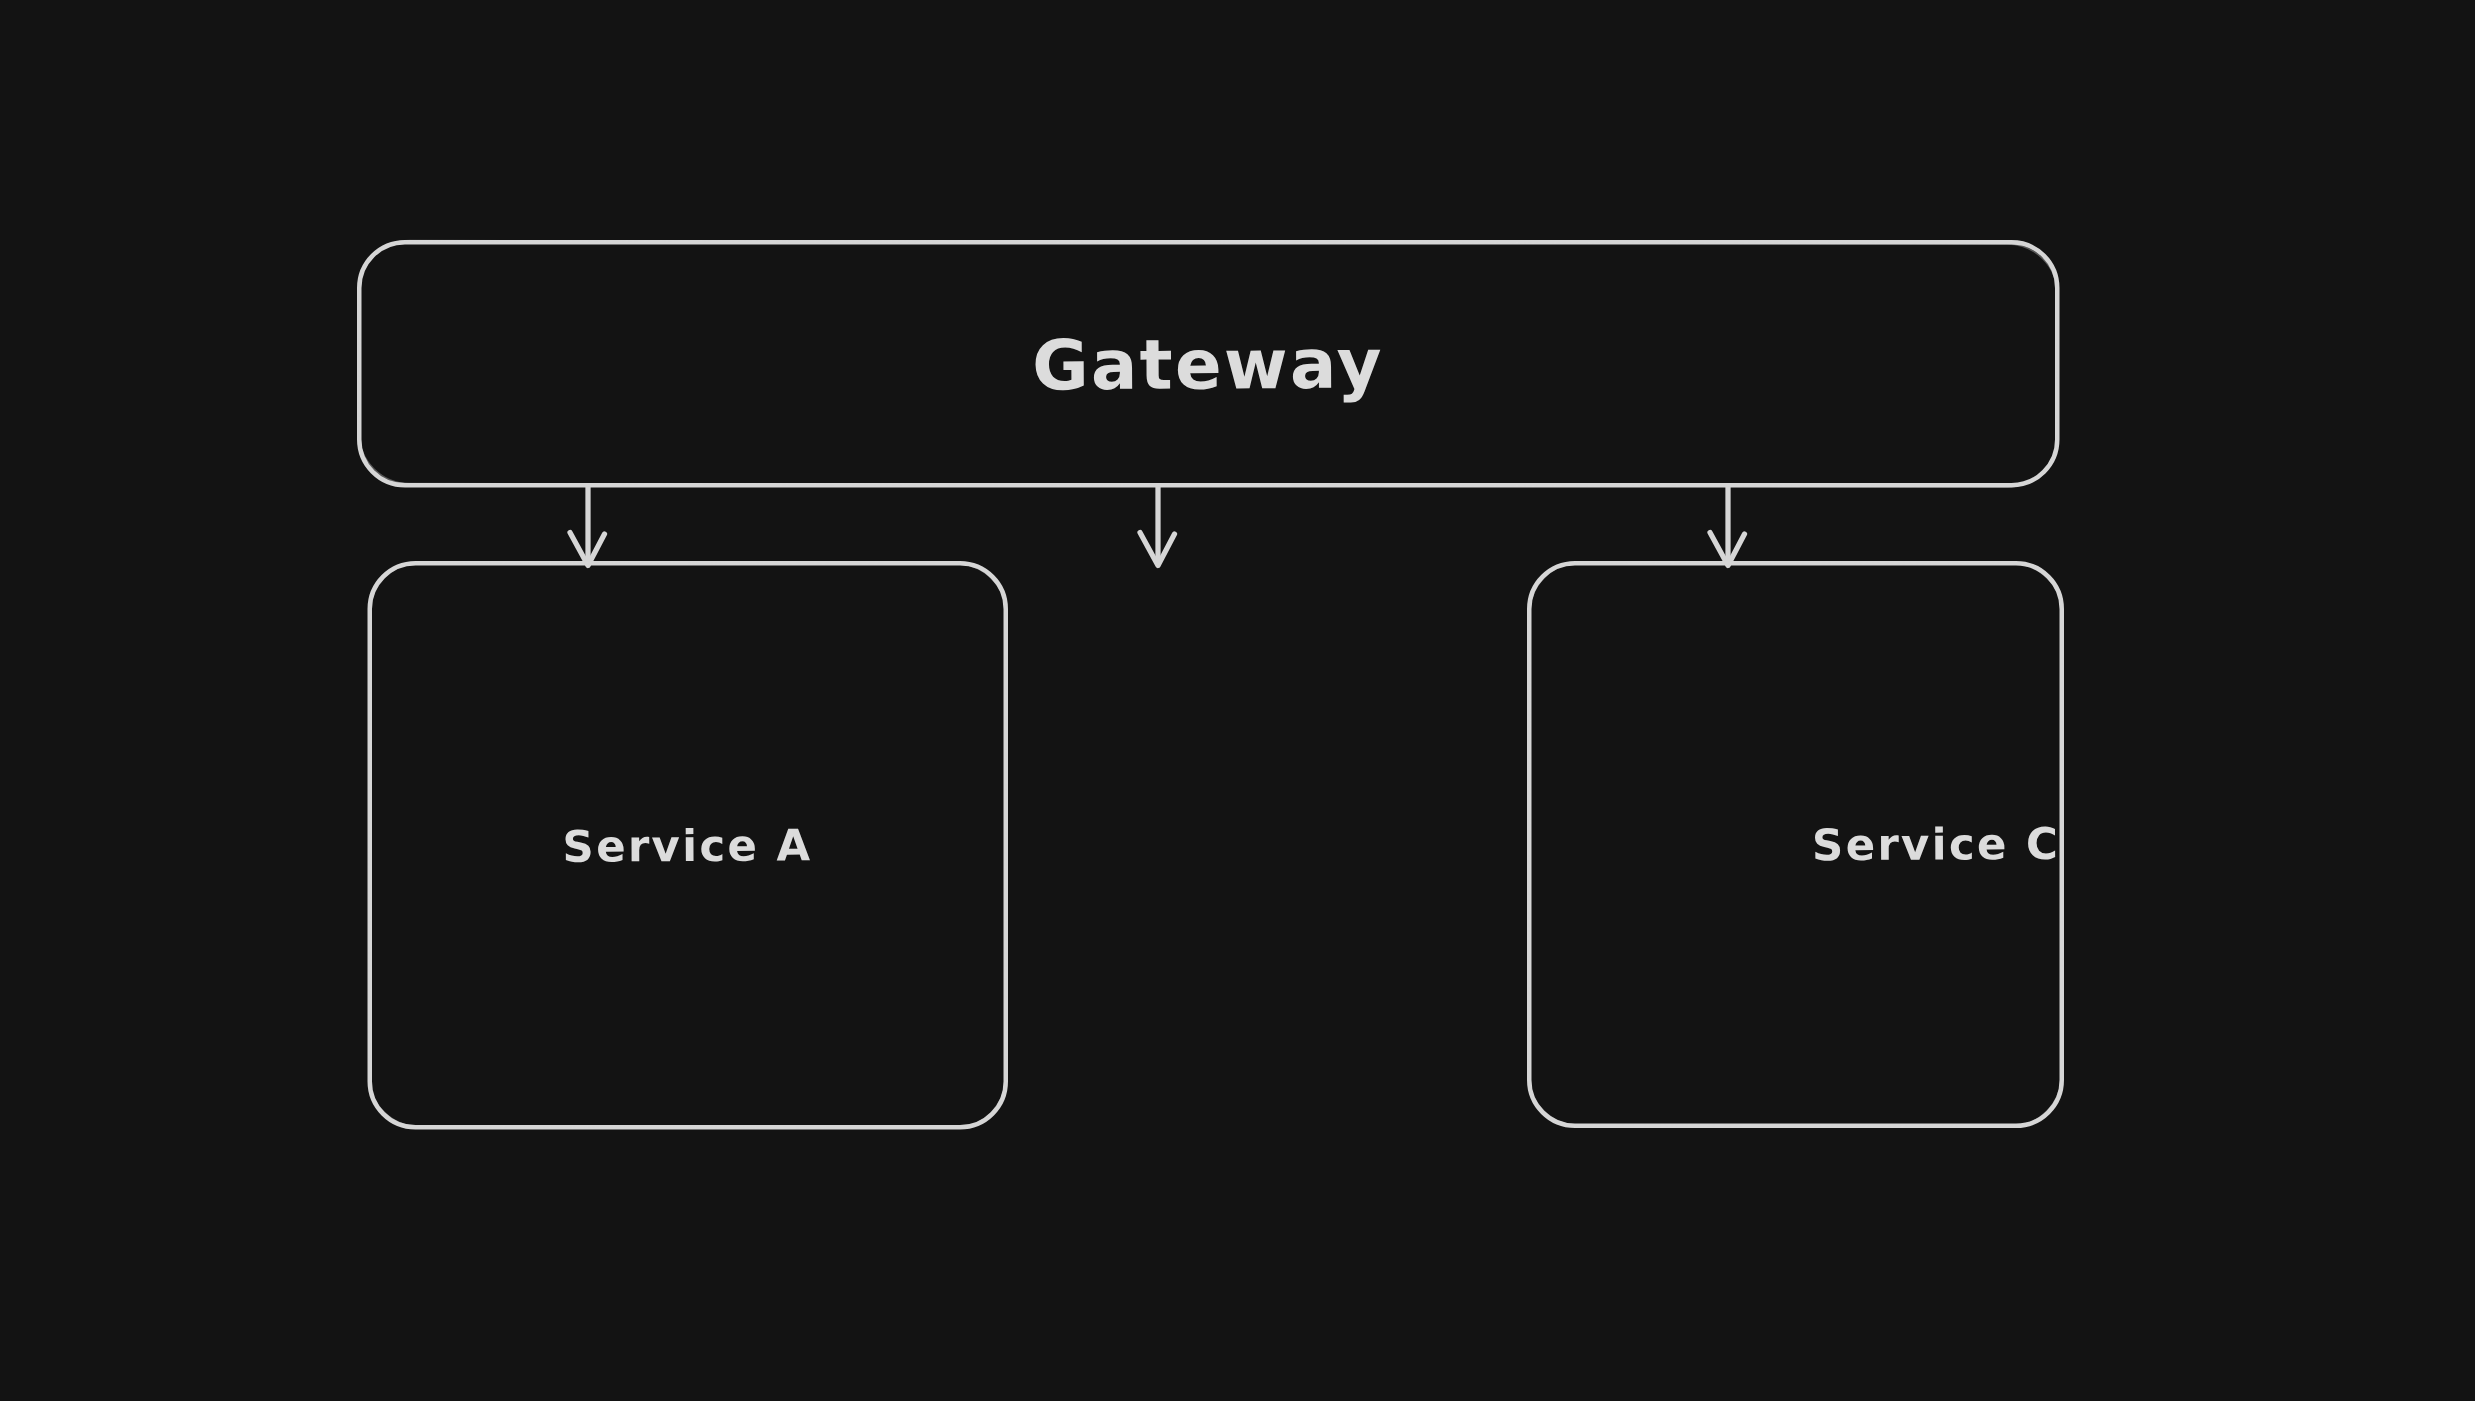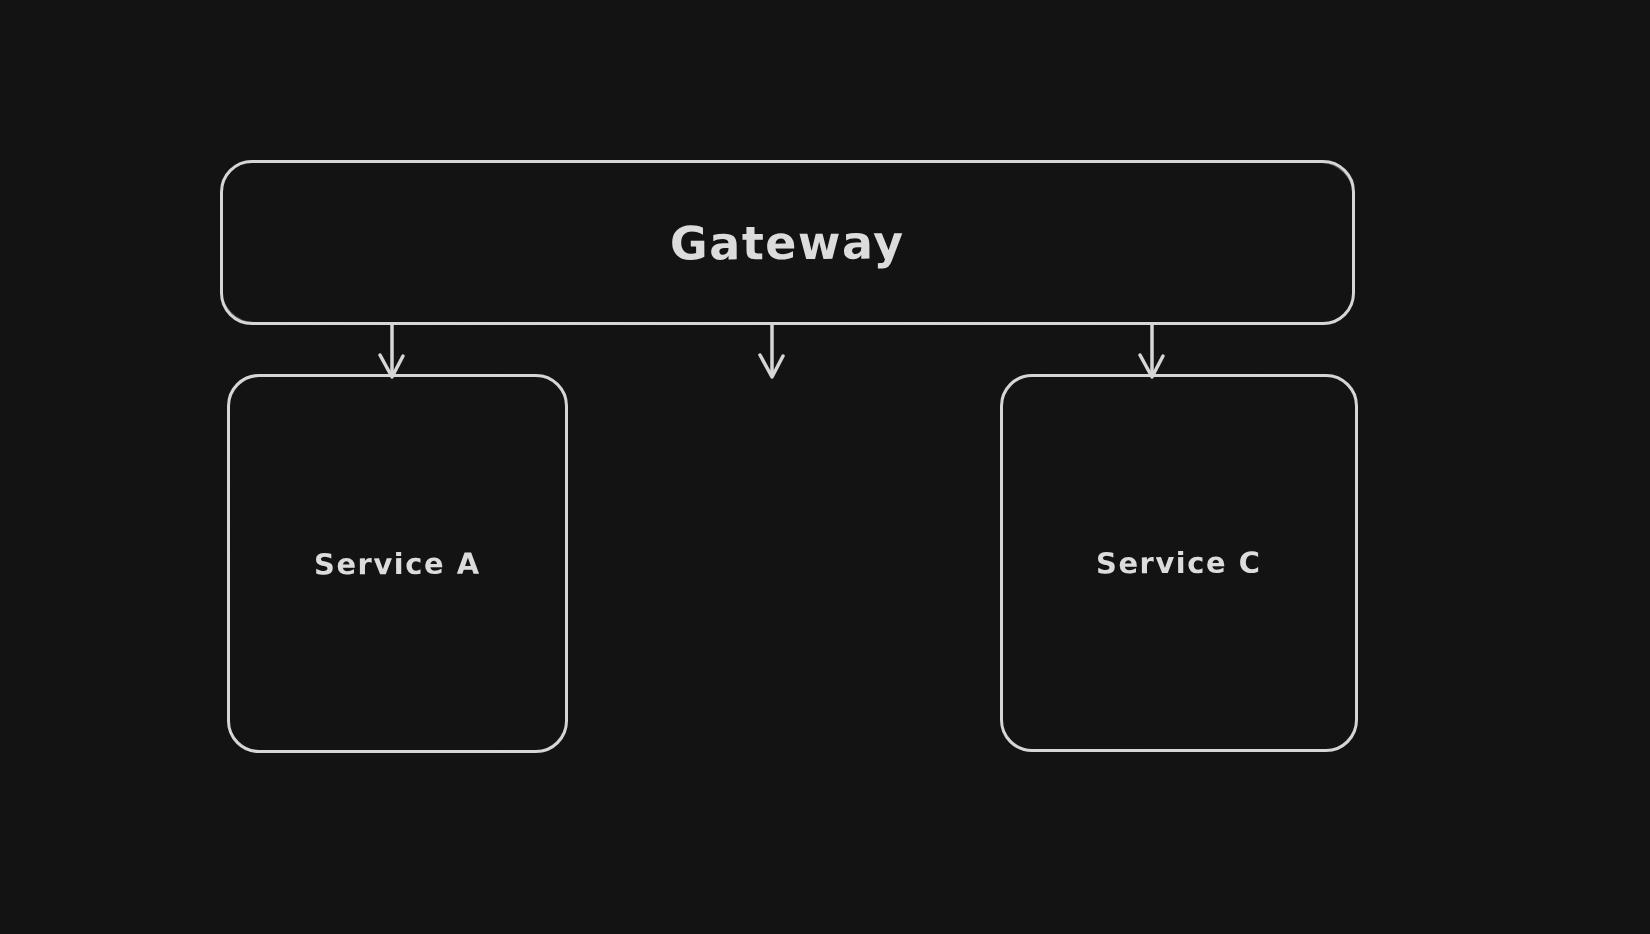--- a/index.html
+++ b/index.html
@@ -21,20 +21,21 @@
   }
   .node {
     position: absolute;
     border: 3.5px solid var(--stroke);
     border-radius: 32px;
     background: transparent;
     display: flex;
     align-items: center;
     justify-content: center;
     color: var(--text);
+    margin-left: 18px;
   }
   
   .node::after {
     content: "";
     position: absolute;
     inset: -2px;
     border: 1px solid rgba(214,214,214,0.35);
     border-radius: 34px;
     transform: rotate(0.12deg);
     pointer-events: none;
@@ -49,23 +50,23 @@
     width: 1135px; height: 165px;
   }
   .gateway .node-label {
     font-size: 46px;
     font-weight: 700;
   }
   .service .node-label {
     font-size: 29px;
     font-weight: 600;
   }
-  .service-a { left: 227px; top: 374px; width: 341px; height: 379px; }
+  .service-a { left: 227px; top: 374px; width: 427px; height: 379px; }
   .service-b { left: 610px; top: 373px; width: 360px; height: 379px; }
-  .service-c { left: 1000px; top: 374px; width: 358px; height: 378px; }
+  .service-c { left: 1000px; top: 374px; width: 358px; height: 378px; justify-content: flex-end; }
   .connector {
     position: absolute;
     top: 324px;
     width: 34px; height: 56px;
     color: var(--stroke);
   }
   .connector svg { display: block; width: 100%; height: 100%; }
   .connector-a { left: 375px; }
   .connector-b { left: 755px; }
   .connector-c { left: 1135px; }

